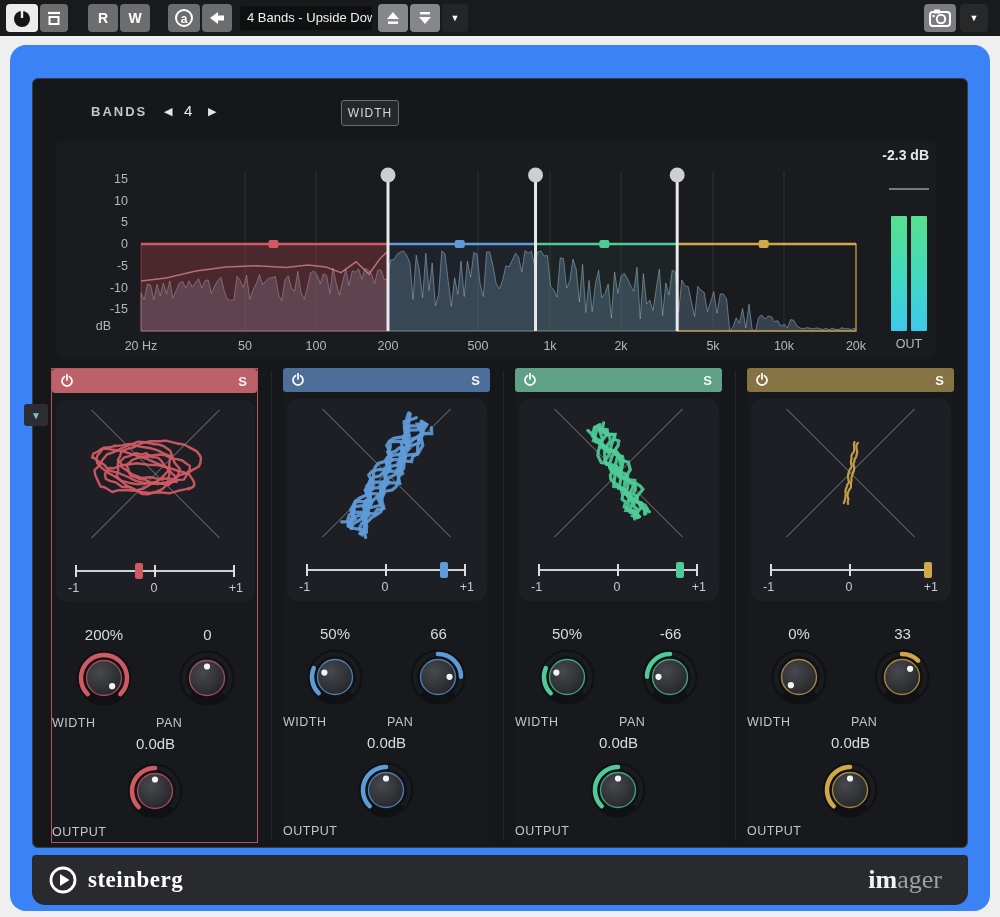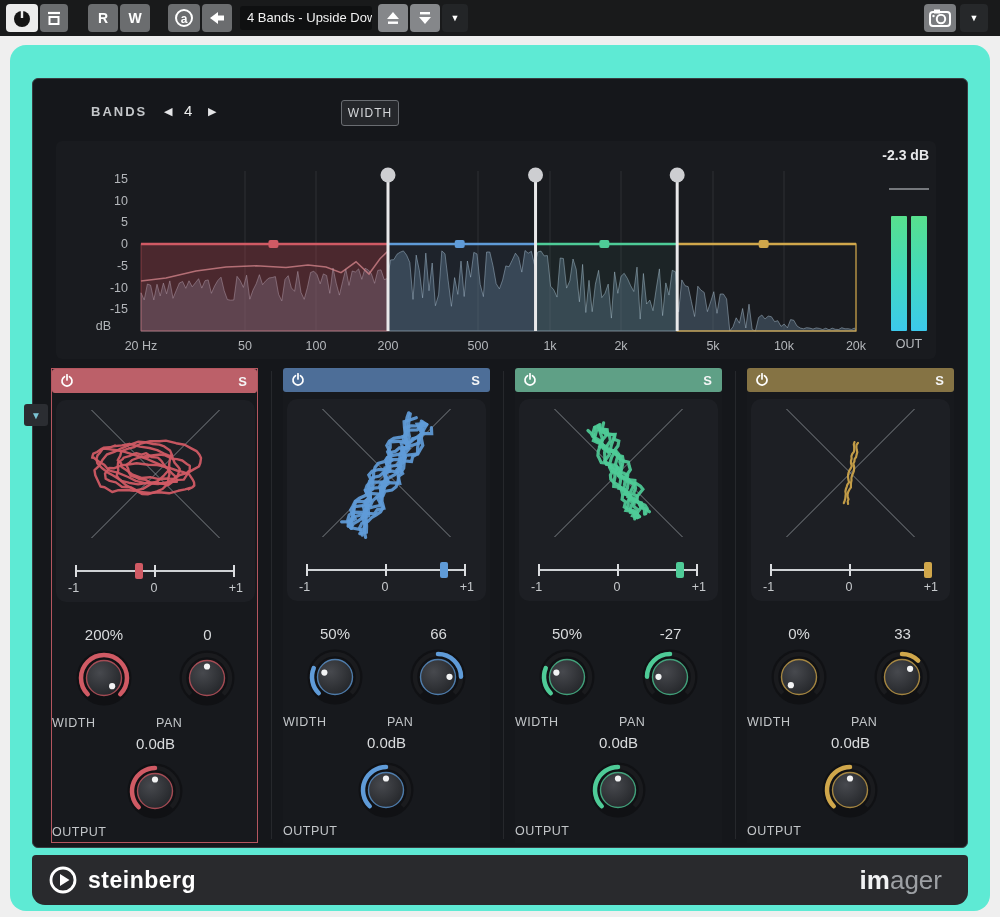--- a/index.html
+++ b/index.html
@@ -5,21 +5,21 @@
   html,body{margin:0;padding:0;background:#efefef;width:1000px;height:917px;overflow:hidden;
     font-family:"Liberation Sans",sans-serif;-webkit-font-smoothing:antialiased;}
   *{box-sizing:border-box;}
   
   .host-toolbar{position:absolute;left:0;top:0;width:1000px;height:36px;background:#191a1b;}
   .tb-btn{position:absolute;top:4px;height:28px;border-radius:4px;display:flex;align-items:center;
     justify-content:center;color:#fff;font-weight:bold;font-size:14px;background:#6b6d6f;cursor:pointer;}
   .tb-preset{position:absolute;top:6px;height:24px;background:#0f1011;border-radius:3px;color:#f2f2f2;
     font-size:13px;line-height:24px;padding-left:7px;white-space:nowrap;overflow:hidden;}
   
-  .plugin{position:absolute;left:10px;top:45px;width:980px;height:866px;background:#5eead4;border-radius:16px;}
+  .plugin{position:absolute;left:10px;top:45px;width:980px;height:866px;background:#3b82f6;border-radius:16px;}
   .main-panel{position:absolute;left:22px;top:33px;width:936px;height:770px;background:#15171b;
     border:1px solid #393c41;border-radius:6px;}
   .hdr-label{position:absolute;color:#c3c6c9;font-size:13px;font-weight:600;letter-spacing:2px;}
   .hdr-arrow{position:absolute;color:#e4e5e7;font-size:11px;cursor:pointer;}
   .hdr-count{position:absolute;color:#eceded;font-size:15px;}
   .live-btn{position:absolute;left:308px;top:21px;width:58px;height:26px;background:#25272b;
     border:1px solid #6a6d72;border-radius:3px;color:#d3d5d8;font-size:12px;letter-spacing:1px;
     display:flex;align-items:center;justify-content:center;cursor:pointer;}
   
   .analyzer{position:absolute;left:23px;top:62px;width:880px;height:218px;background:#191b1f;border-radius:6px;}
@@ -50,21 +50,21 @@
   .knob{position:absolute;width:64px;height:64px;cursor:pointer;}
   .kw{left:20px;top:277px;} .kp{left:123px;top:277px;} .ko{left:71px;top:390px;}
   .klabel{position:absolute;color:#c3c6c9;font-size:12.5px;letter-spacing:0.5px;text-align:left;}
   .lw{left:0;width:104px;top:347px;} .lp{left:104px;width:103px;top:347px;}
   .vo{left:0;width:207px;top:366px;} .lo{left:0;width:207px;top:456px;}
   
   .collapse-btn{position:absolute;left:14px;top:359px;width:24px;height:22px;background:#2b2d32;border-radius:3px;
     color:#7cc4d4;font-size:10px;display:flex;align-items:center;justify-content:center;cursor:pointer;}
   
   .footer{position:absolute;left:22px;top:810px;width:936px;height:50px;background:#292a2d;
-    border-radius:4px 4px 13px 13px;display:flex;align-items:center;}
+    border-radius:4px 4px 13px 13px;display:flex;align-items:center;font-family:Liberation Serif, serif;}
   .brand{display:flex;align-items:center;margin-left:16px;}
   .brand-name{color:#fff;font-size:23px;font-weight:bold;margin-left:10px;letter-spacing:0.5px;}
   .product{margin-left:auto;margin-right:26px;font-size:26px;color:#9da0a4;}
   .product b{color:#f2f3f4;font-weight:bold;}
 </style>
 </head>
 <body>
 
 <div class="host-toolbar">
   <div class="tb-btn" style="left:6px;width:32px;background:#ececec;">
@@ -391,21 +391,21 @@
             <i class="tk r"></i>
       <b class="mk" style="background: rgb(78, 203, 151); left: 138px;"></b>
     </div>
     <div class="corr-labels">
       <span>-1</span>
             <span>0</span>
             <span>+1</span>
     </div>
   </div>
   <span class="vals v-w">50%</span>
-  <span class="vals v-p">-27</span>
+  <span class="vals v-p">-66</span>
   <div class="knob kw"><svg width="64" height="64">
             <defs>
               <radialGradient id="kg6" cx="38%" cy="35%" r="75%">
     <stop offset="0%" stop-color="#47494e"></stop>
                 <stop offset="70%" stop-color="#2d2f33"></stop>
                 <stop offset="100%" stop-color="#222428"></stop>
               </radialGradient>
             </defs>
     <circle cx="32" cy="32" r="27.5" fill="#101114"></circle>
     <path d="M15.74 48.26 A23 23 0 1 1 48.26 48.26" stroke="#1a1b1e" stroke-width="4.5" fill="none"></path>

